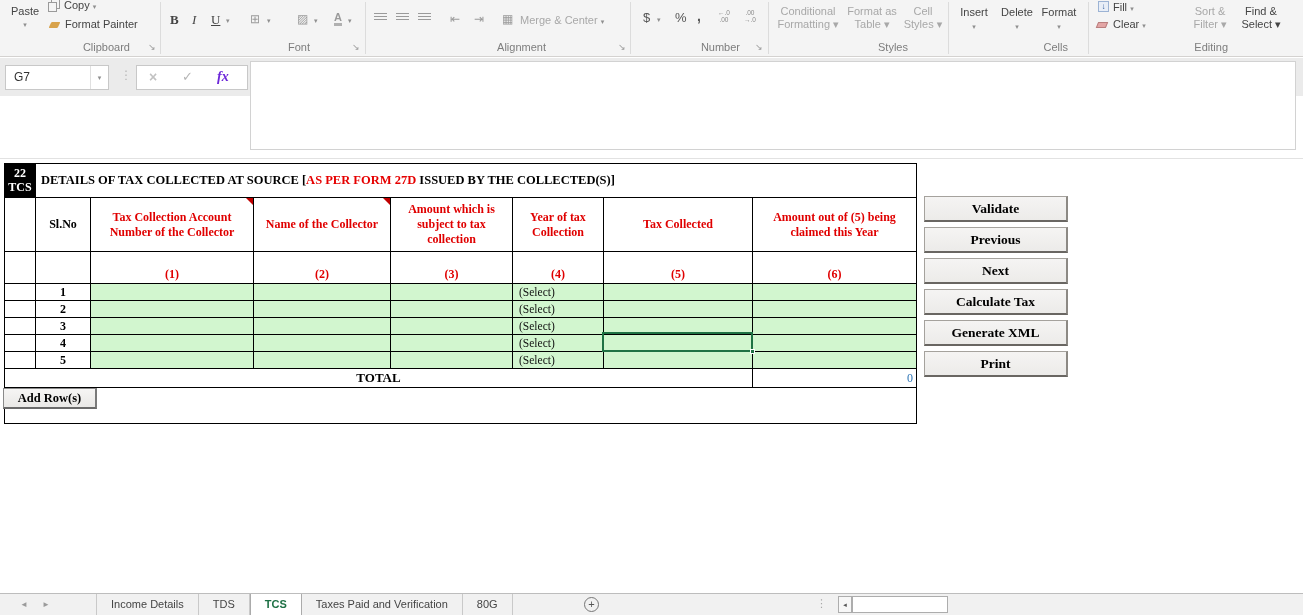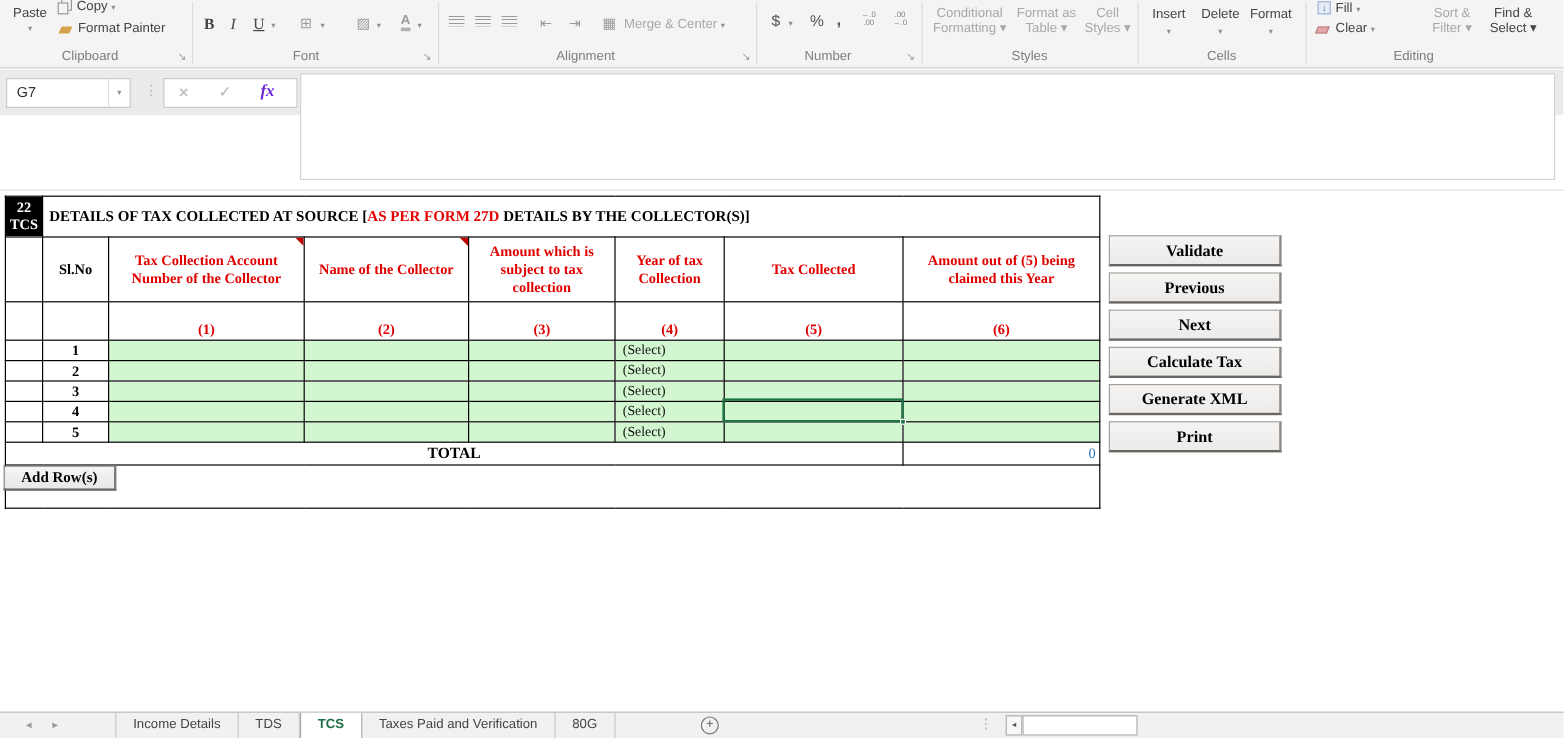--- a/index.html
+++ b/index.html
@@ -2,21 +2,21 @@
 <html><head>
 <meta charset="utf-8">
 <style>
   * { margin:0; padding:0; box-sizing:border-box; }
   body { font-family:"Liberation Sans", sans-serif; background:#fff; }
   #app { position:relative; width:1303px; height:615px; background:#fff; overflow:hidden; }
 
   
   #ribbon { position:absolute; left:0; top:0; width:1303px; height:57px; background:#f4f4f4; border-bottom:1px solid #d4d2d0; }
   .rsep { position:absolute; top:2px; height:52px; width:1px; background:#dcdcdc; }
-  .rlabel { position:absolute; bottom:3px; font-size:11px; color:#7d7d7d; text-align:center; white-space:nowrap; }
+  .rlabel { position:absolute; bottom:3px; font-size:11px; color:#7d7d7d; text-align:right; white-space:nowrap; }
   .launcher { position:absolute; bottom:4px; font-size:9px; color:#9a9a9a; }
   .rtext { position:absolute; font-size:11px; color:#444; white-space:nowrap; }
   .rgray { color:#a8a8a8 !important; }
   .two-line { white-space:pre-line; text-align:center; line-height:13px; }
   .dd { font-size:7px; color:#8f8f8f; }
   .icon-lines { position:absolute; width:13px; height:9px; background:repeating-linear-gradient(#9a9a9a 0 1px, transparent 1px 3px); }
   .fmt-glyph { position:absolute; font-size:12px; color:#9a9a9a; }
   .copy-sq { position:absolute; width:9px; height:10px; border:1px solid #9a9a9a; background:#f4f4f4; box-shadow:3px -3px 0 -1px #f4f4f4, 3px -3px 0 0 #9a9a9a; }
   .brush { position:absolute; width:9px; height:6px; background:#d8a24a; transform:skewX(-25deg); border-radius:1px; }
   .fill-ic { position:absolute; width:11px; height:11px; border:1px solid #9cb3d4; background:#e8eef7; font-size:8px; color:#2b579a; text-align:center; line-height:10px; }
@@ -175,21 +175,21 @@
           <col style="width:163px">
           <col style="width:137px">
         <col style="width:122px">
           <col style="width:91px">
           <col style="width:149px">
           <col style="width:164px">
       </colgroup>
       <tbody>
           <tr style="height:34px;">
         <td class="sec-cell"><span>22</span><br><span>TCS</span></td>
-        <td class="title-cell" colspan="7"><span>DETAILS OF TAX COLLECTED AT SOURCE [</span><span class="title-red">AS PER FORM 27D</span><span> DETAILS BY THE COLLECTOR(S)]</span></td>
+        <td class="title-cell" colspan="7"><span>DETAILS OF TAX COLLECTED AT SOURCE [</span><span class="title-red">AS PER FORM 27D</span><span> ISSUED BY THE COLLECTED(S)]</span></td>
       </tr>
       <tr style="height:54px;">
         <td></td>
         <th class="hdr hdr-black">Sl.No</th>
         <th class="hdr"><span>Tax Collection Account Number of the Collector</span><span class="tri"></span></th>
         <th class="hdr"><span>Name of the Collector</span><span class="tri"></span></th>
         <th class="hdr">Amount which is subject to tax collection</th>
         <th class="hdr">Year of tax Collection</th>
         <th class="hdr">Tax Collected</th>
         <th class="hdr">Amount out of (5) being claimed this Year</th>

